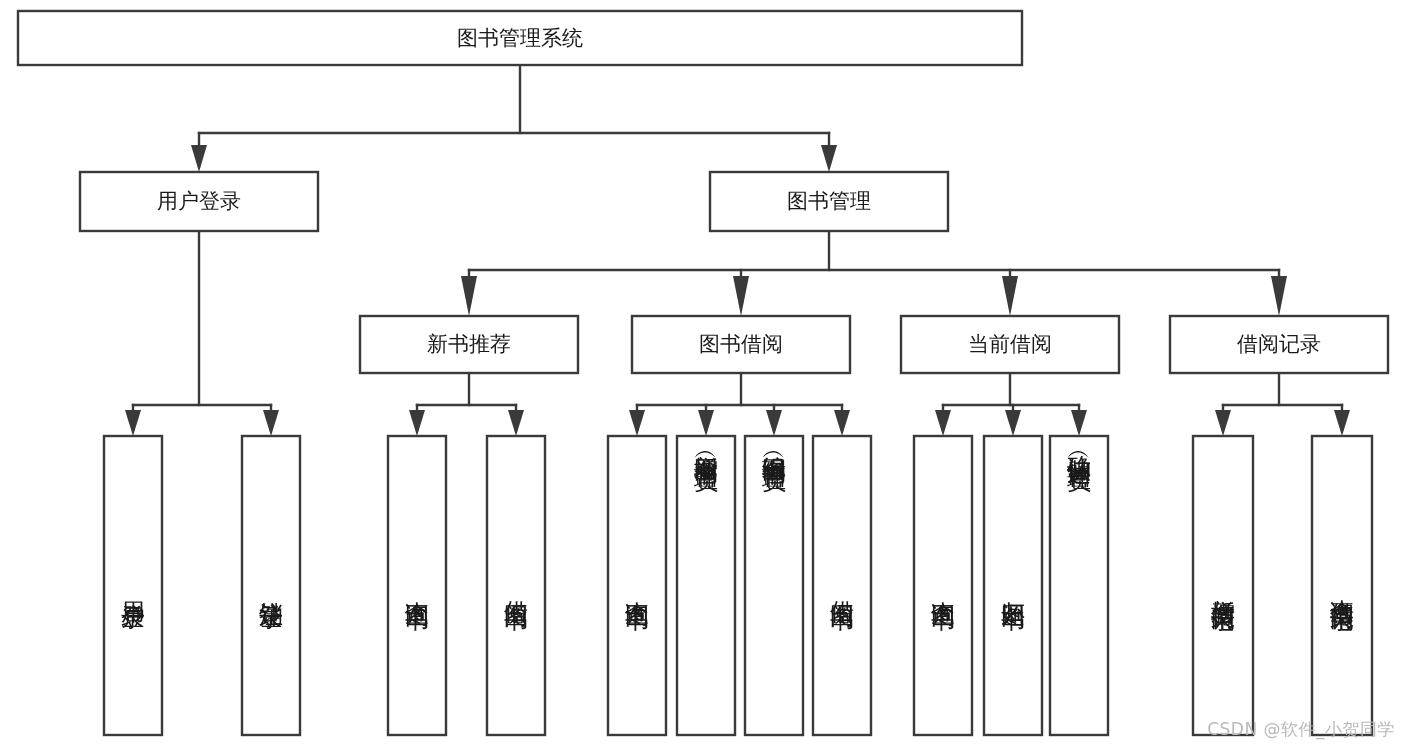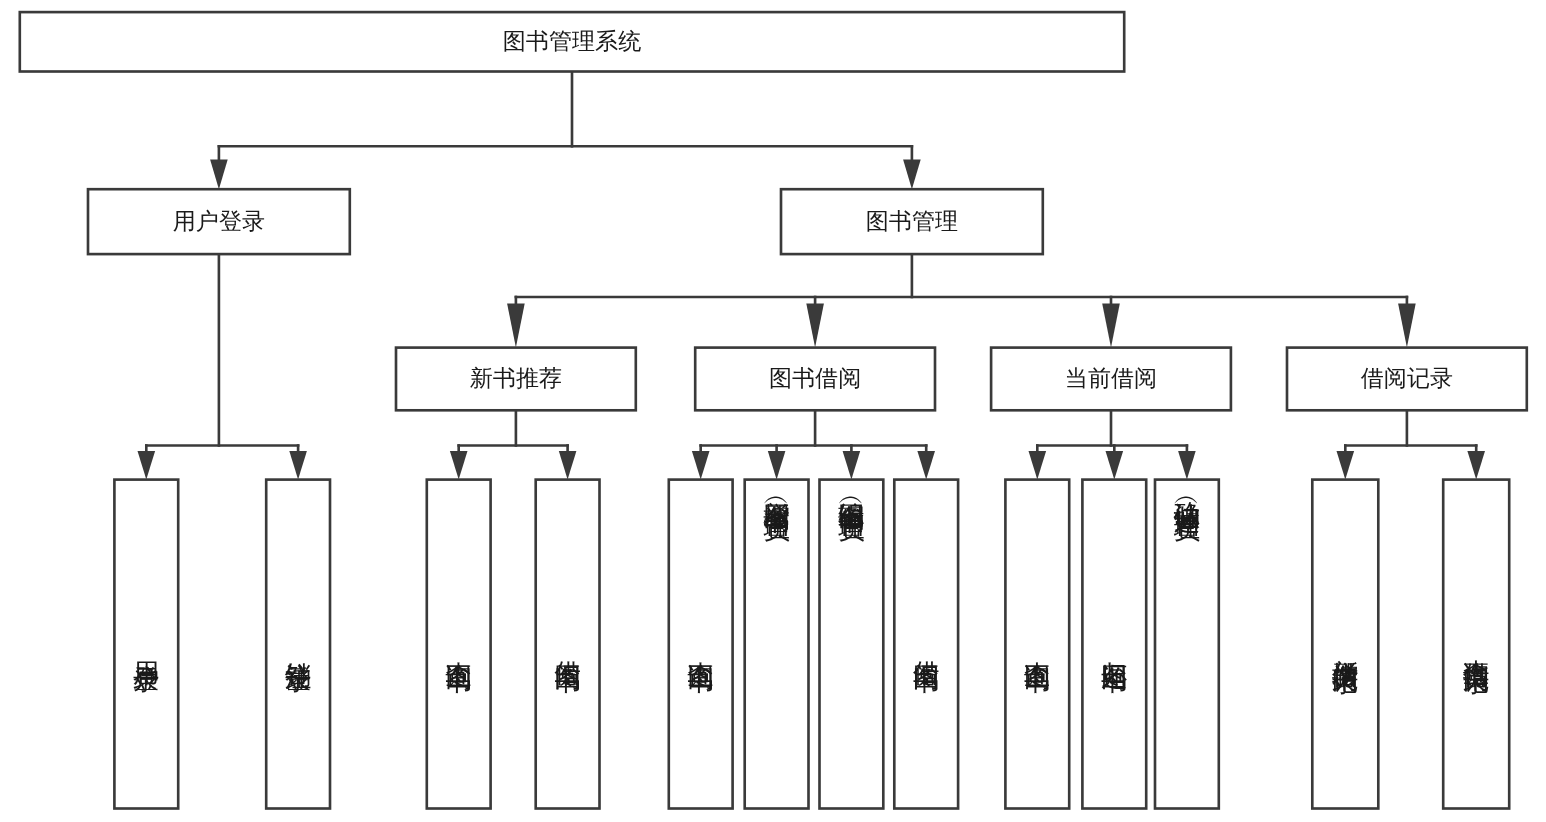--- a/index.html
+++ b/index.html
@@ -239,14 +239,15 @@
   <div class="leaf-label-wrap" style="left:1050px; top:436px; width:58px; height:299px; align-items:flex-start;">
     <span class="leaf-label">确认归还（管理员）</span>
   </div>
   <div class="leaf-label-wrap" style="left:1193px; top:436px; width:60px; height:299px;">
     <span class="leaf-label">新增借阅记录</span>
   </div>
   <div class="leaf-label-wrap" style="left:1312px; top:436px; width:60px; height:299px;">
     <span class="leaf-label">查询借阅记录</span>
   </div>
 
+  <div class="watermark">CSDN @软件_小贺同学</div>
 
 </div>
 
 </body></html>

